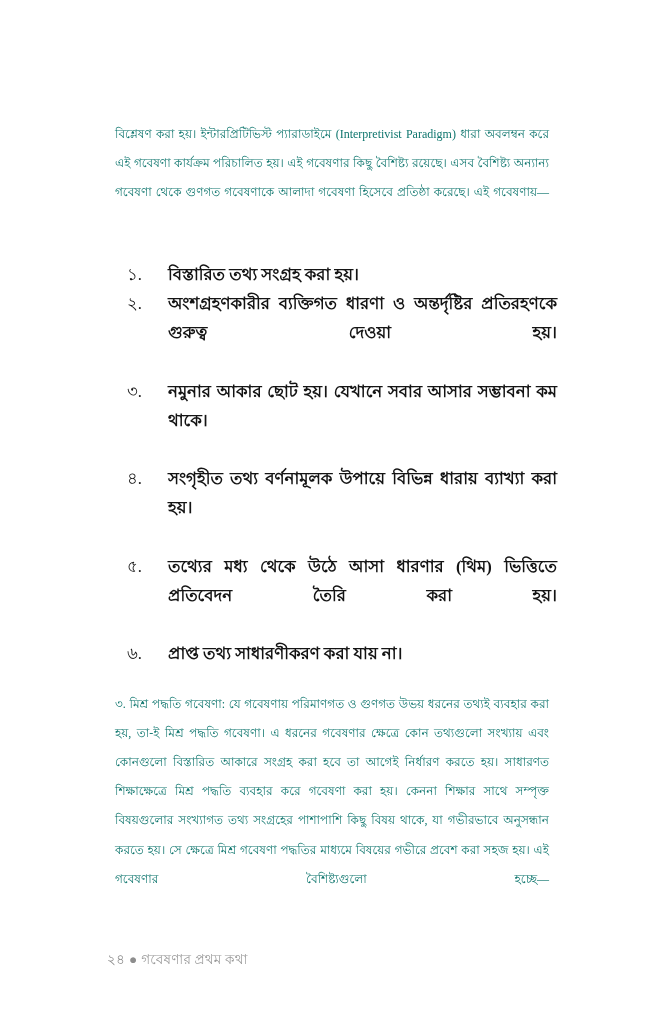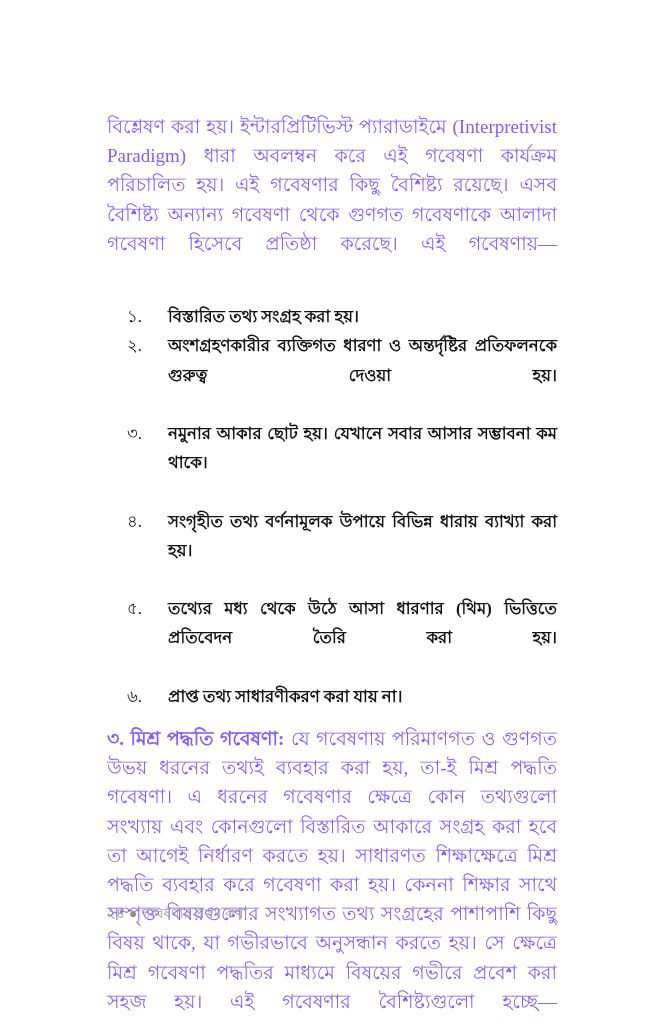--- a/index.html
+++ b/index.html
@@ -25,41 +25,41 @@
 
   .content {
     position: absolute;
     left: 107px;
     top: 112px;
     width: 450px;
   }
 
   
   .para {
-    font-size: 19px;
+    font-size: 12px;
     line-height: 29.2px;
     text-align: justify;
     text-justify: inter-word;
-    margin: 0;
-    color: #8b5cf6;
+    margin: 8px;
+    color: #0f766e;
     word-spacing: 0.04em;
   }
   .para:last-child { text-align: left; }
 
   .para-justify-all {
     text-align: justify;
   }
   .para-justify-all::after {
     content: "";
     display: inline-block;
     width: 100%;
   }
 
   .bold-lead {
-    font-weight: bold;
+    font-weight: normal;
   }
 
   
   .num-list {
     margin: 6px 0 0 0;
     padding: 0;
     list-style: none;
   }
 
   .num-list li {
@@ -94,21 +94,21 @@
   }
 
   
   .gap-sm { height: 9px; }
   .gap-md { height: 13px; }
 
   
   .footer {
     position: absolute;
     left: 107px;
-    top: 904px;
+    top: 950px;
     font-size: 13.6px;
     line-height: 20px;
     color: #8d8d8d;
     letter-spacing: 0.01em;
     white-space: nowrap;
   }
   .footer .page-num { color: #8d8d8d; }
   .footer .sep {
     display: inline-block;
     margin: 0 4px 0 4px;
@@ -127,21 +127,21 @@
 
     <div class="gap-sm"></div>
 
     <ol class="num-list">
       <li>
         <span class="marker">১.</span>
         <span class="li-text">বিস্তারিত তথ্য সংগ্রহ করা হয়।</span>
       </li>
       <li class="justify-all">
         <span class="marker">২.</span>
-        <span class="li-text">অংশগ্রহণকারীর ব্যক্তিগত ধারণা ও অন্তর্দৃষ্টির প্রতিফলনকে গুরুত্ব দেওয়া হয়।</span>
+        <span class="li-text">অংশগ্রহণকারীর ব্যক্তিগত ধারণা ও অন্তর্দৃষ্টির প্রতিরহণকে গুরুত্ব দেওয়া হয়।</span>
       </li>
       <li class="justify-all">
         <span class="marker">৩.</span>
         <span class="li-text">নমুনার আকার ছোট হয়। যেখানে সবার আসার সম্ভাবনা কম থাকে।</span>
       </li>
       <li class="justify-all">
         <span class="marker">৪.</span>
         <span class="li-text">সংগৃহীত তথ্য বর্ণনামূলক উপায়ে বিভিন্ন ধারায় ব্যাখ্যা করা হয়।</span>
       </li>
       <li class="justify-all">

